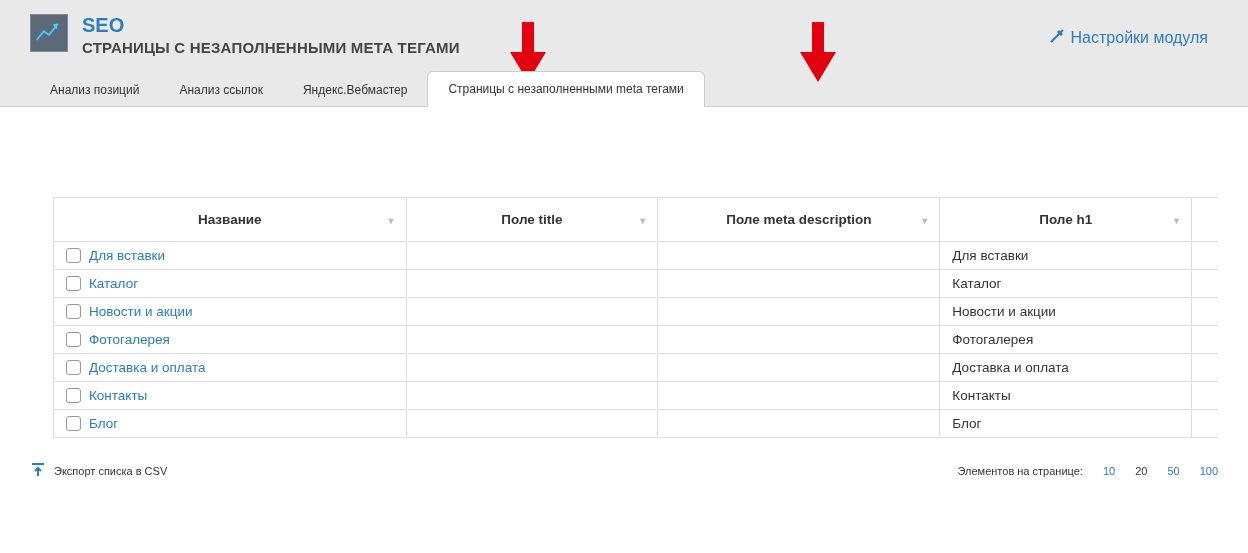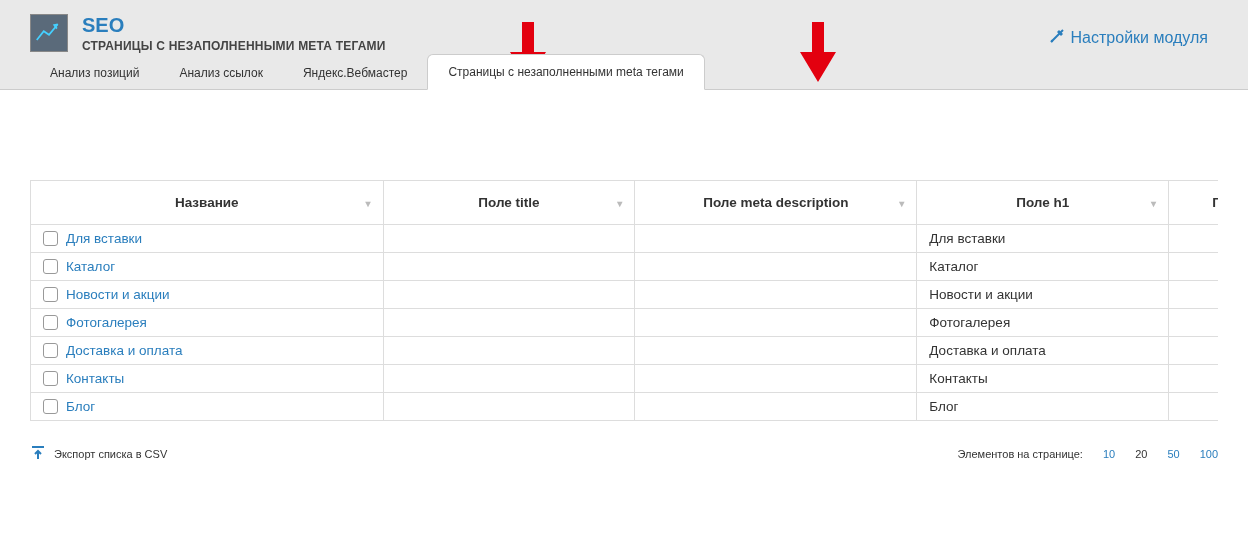--- a/index.html
+++ b/index.html
@@ -1,41 +1,41 @@
 <!DOCTYPE html>
 <html><head>
 <meta charset="utf-8">
 <style>
 * { box-sizing: border-box; margin: 0; padding: 0; }
 body { font-family: Arial, Helvetica, sans-serif; font-size: 14px; color: #333; background: #fff; }
 
 .header-bar { background: #e9e9e9; padding: 14px 30px 0 30px; border-bottom: 1px solid #ccc; position: relative; }
-.header-top { display: flex; align-items: flex-start; gap: 14px; }
+.header-top { display: flex; align-items: flex-start; gap: 14px; margin-bottom: 14px; }
 .app-icon { width: 38px; height: 38px; background: #5a6a7a; border: 1px solid #888; display: inline-flex; align-items: center; justify-content: center; }
 .app-icon svg { width: 28px; height: 22px; }
 .titles { flex: 1; }
 .title-main { color: #2a7ebd; font-size: 20px; font-weight: bold; }
-.title-sub { color: #444; font-size: 12px; font-weight: bold; letter-spacing: 0.2px; margin-top: 2px; }
+.title-sub { color: #444; font-size: 15px; font-weight: bold; letter-spacing: 0.2px; margin-top: 2px; }
 
 .settings-link { position: absolute; right: 40px; top: 28px; color: #2a7ebd; font-size: 16px; display: inline-flex; align-items: center; gap: 6px; cursor: pointer; }
 .settings-link svg { width: 16px; height: 16px; }
 
 .tabs { display: flex; gap: 0; align-items: flex-end; }
 .tab { padding: 10px 20px; color: #333; cursor: pointer; font-size: 12px; position: relative; top: 1px; }
 .tab.active { background: #fff; border: 1px solid #ccc; border-bottom: 1px solid #fff; border-radius: 6px 6px 0 0; }
 
 .arrow { position: absolute; width: 0; height: 0; top: 22px; }
 .arrow svg { width: 36px; height: 60px; }
 .arrow.a1 { left: 510px; }
 .arrow.a2 { left: 800px; }
 
 .content { padding: 90px 30px 10px 30px; }
 
 table { border-collapse: collapse; width: 100%; min-width: 1260px; table-layout: fixed; }
-.table-wrap { overflow-x: auto; }
+.table-wrap { overflow-x: auto; margin-left: 23px; }
 th, td { border: 1px solid #ddd; font-size: 13.5px; }
 th { background: #fff; font-weight: bold; padding: 14px 10px; position: relative; }
 th .sort { position: absolute; right: 12px; top: 50%; transform: translateY(-50%); color: #bbb; font-size: 10px; }
 td { padding: 6px 12px; }
 .name-cell { display: flex; align-items: center; gap: 8px; }
 .chk { width: 15px; height: 15px; border: 1.5px solid #999; border-radius: 3px; cursor: pointer; flex-shrink: 0; }
 .link { color: #2a7ebd; cursor: pointer; }
 .c-name { width: 350px; }
 .c-title { width: 250px; }
 .c-meta { width: 280px; }

